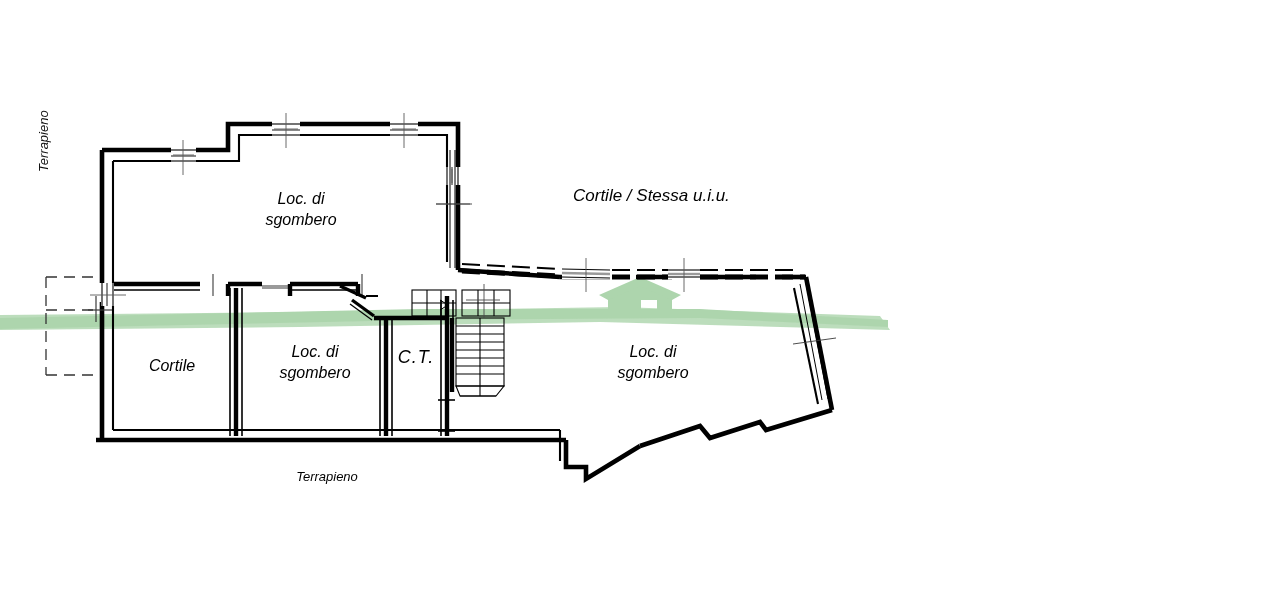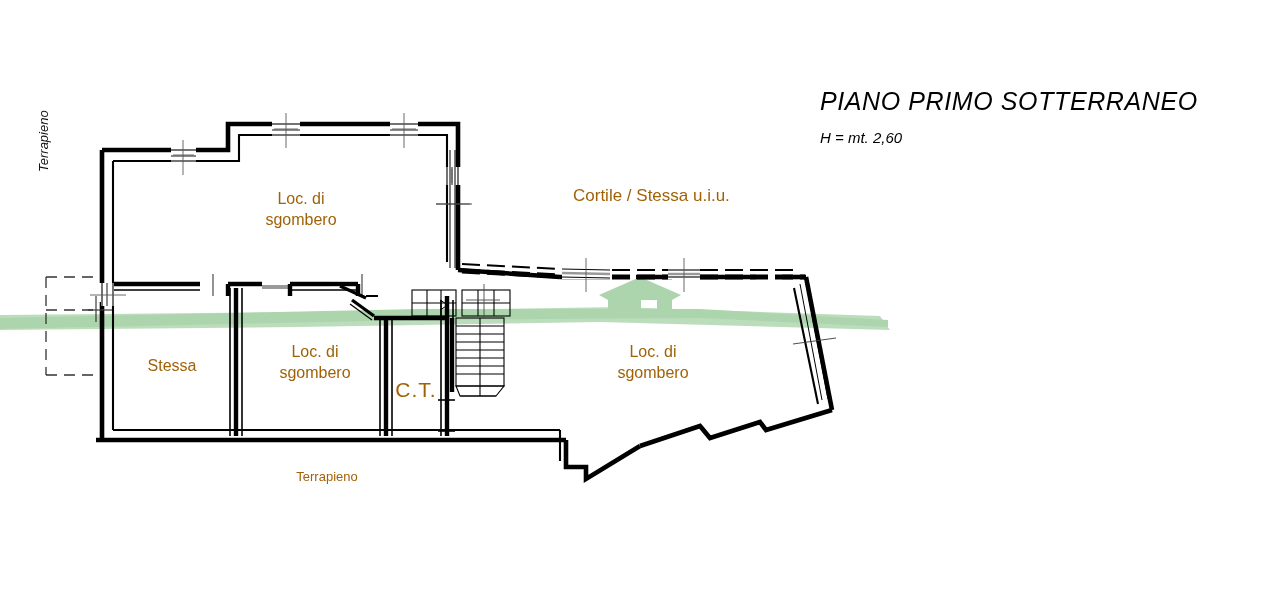--- a/index.html
+++ b/index.html
@@ -47,30 +47,31 @@
     font-family: "Liberation Sans", sans-serif;
     font-style: italic;
     font-size: 15px;
     color: #000000;
     margin-top: 13px;
     white-space: nowrap;
   }
   .room-label {
     position: absolute;
     font-family: "Liberation Sans", sans-serif;
-    color: #a16207;
+    font-style: italic;
+    color: #000000;
     text-align: center;
     line-height: 1.32;
     white-space: pre-line;
     pointer-events: none;
   }
   .lbl-sgombero-top { left: 221px; top: 188px; width: 160px; font-size: 16px; }
   .lbl-cantina      { left: 110px; top: 355px; width: 124px; font-size: 16px; }
   .lbl-sgombero-mid { left: 245px; top: 341px; width: 140px; font-size: 16px; }
-  .lbl-ct           { left: 385px; top: 376px; width: 62px;  font-size: 21px; letter-spacing: 1px;}
+  .lbl-ct           { left: 385px; top: 346px; width: 62px;  font-size: 18px; letter-spacing: 1px;}
   .lbl-sgombero-rgt { left: 578px; top: 341px; width: 150px; font-size: 16px; }
   .lbl-cortile      { left: 573px; top: 185px; width: 160px; font-size: 17px; text-align: left;}
   .lbl-terrapieno-b { left: 262px; top: 468px; width: 130px; font-size: 13px; }
   .lbl-terrapieno-v {
     position: absolute;
     left: 36px; top: 172px;
     width: 110px;
     font-family: "Liberation Sans", sans-serif;
     font-style: italic;
     font-size: 13px;
@@ -336,29 +337,25 @@
     </g>
 
     <g stroke="#3a3a3a" stroke-width="1.2">
       <line x1="96" y1="296" x2="96" y2="322"></line>
       <line x1="88" y1="310" x2="112" y2="310"></line>
       <line x1="62" y1="278" x2="62" y2="278"></line>
     </g>
 
   </svg>
 
-  <div class="title-block">
-    <div class="title-main">PIANO PRIMO SOTTERRANEO</div>
-    <div class="title-sub">H = mt. 2,60</div>
-  </div>
 
   <div class="room-label lbl-sgombero-top">Loc. di
 sgombero</div>
 
-  <div class="room-label lbl-cantina">Stessa</div>
+  <div class="room-label lbl-cantina">Cortile</div>
 
   <div class="room-label lbl-sgombero-mid">Loc. di
 sgombero</div>
 
   <div class="room-label lbl-ct">C.T.</div>
 
   <div class="room-label lbl-sgombero-rgt">Loc. di
 sgombero</div>
 
   <div class="room-label lbl-cortile">Cortile / Stessa u.i.u.</div>

